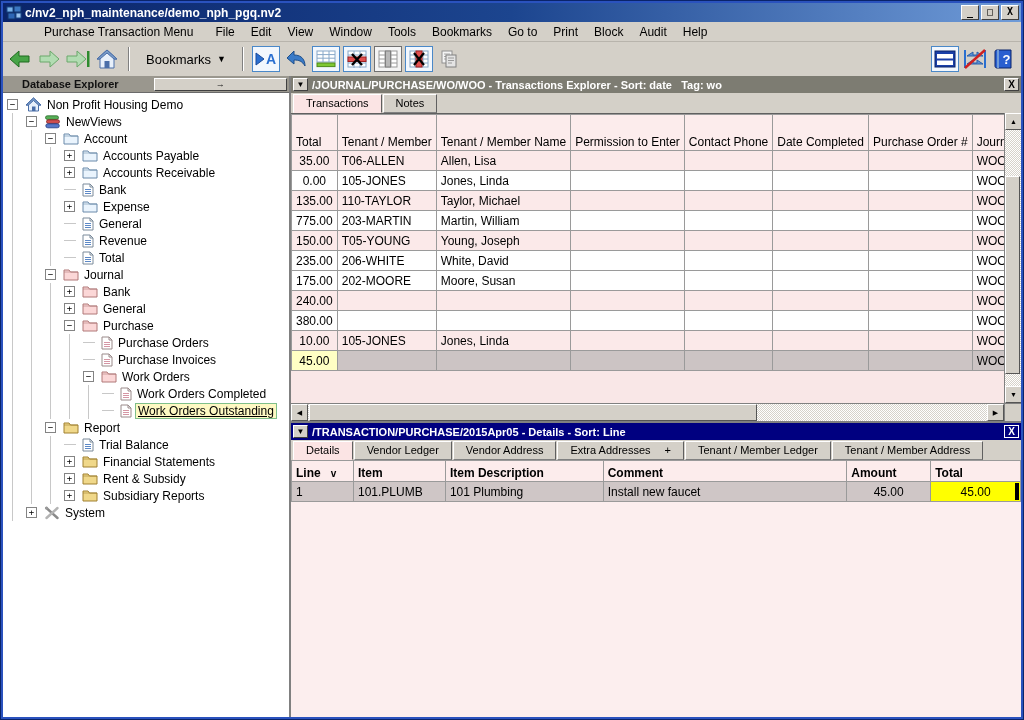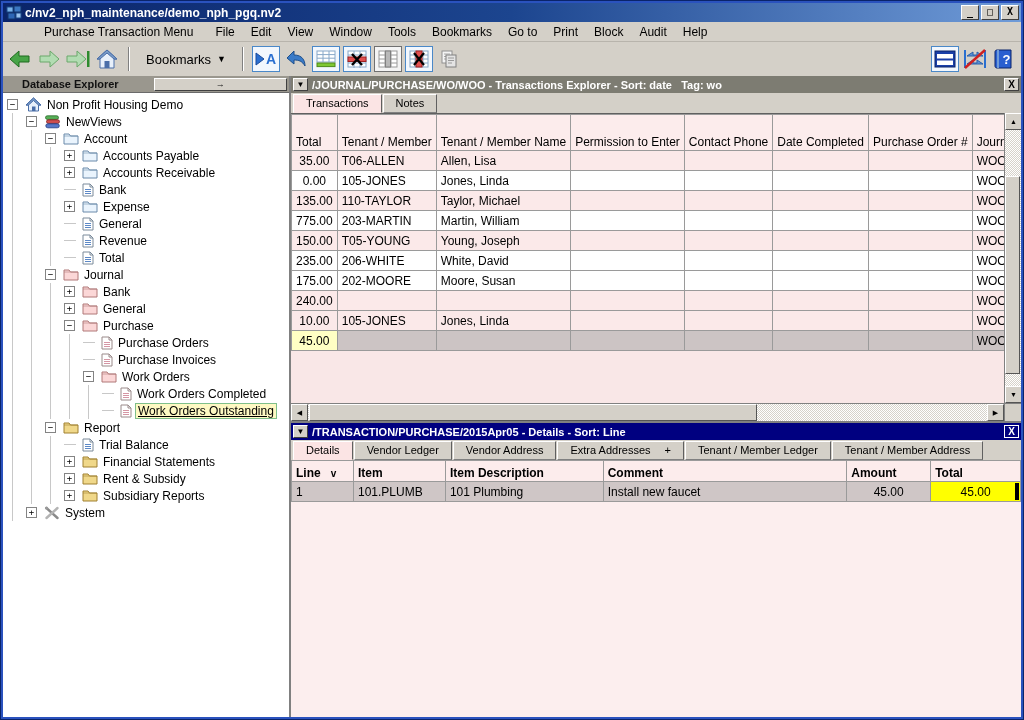--- a/index.html
+++ b/index.html
@@ -705,20 +705,30 @@
                   <tr class="pink">
                     <td class="num">240.00</td>
                     <td></td>
                     <td></td>
                     <td></td>
                     <td></td>
                     <td></td>
                     <td></td>
                     <td>WOO</td>
                   </tr>
+                  <tr class="white">
+                    <td class="num">380.00</td>
+                    <td></td>
+                    <td></td>
+                    <td></td>
+                    <td></td>
+                    <td></td>
+                    <td></td>
+                    <td>WOO</td>
+                  </tr>
                   <tr class="pink">
                     <td class="num">10.00</td>
                     <td>105-JONES</td>
                     <td>Jones, Linda</td>
                     <td></td>
                     <td></td>
                     <td></td>
                     <td></td>
                     <td>WOO</td>
                   </tr>

